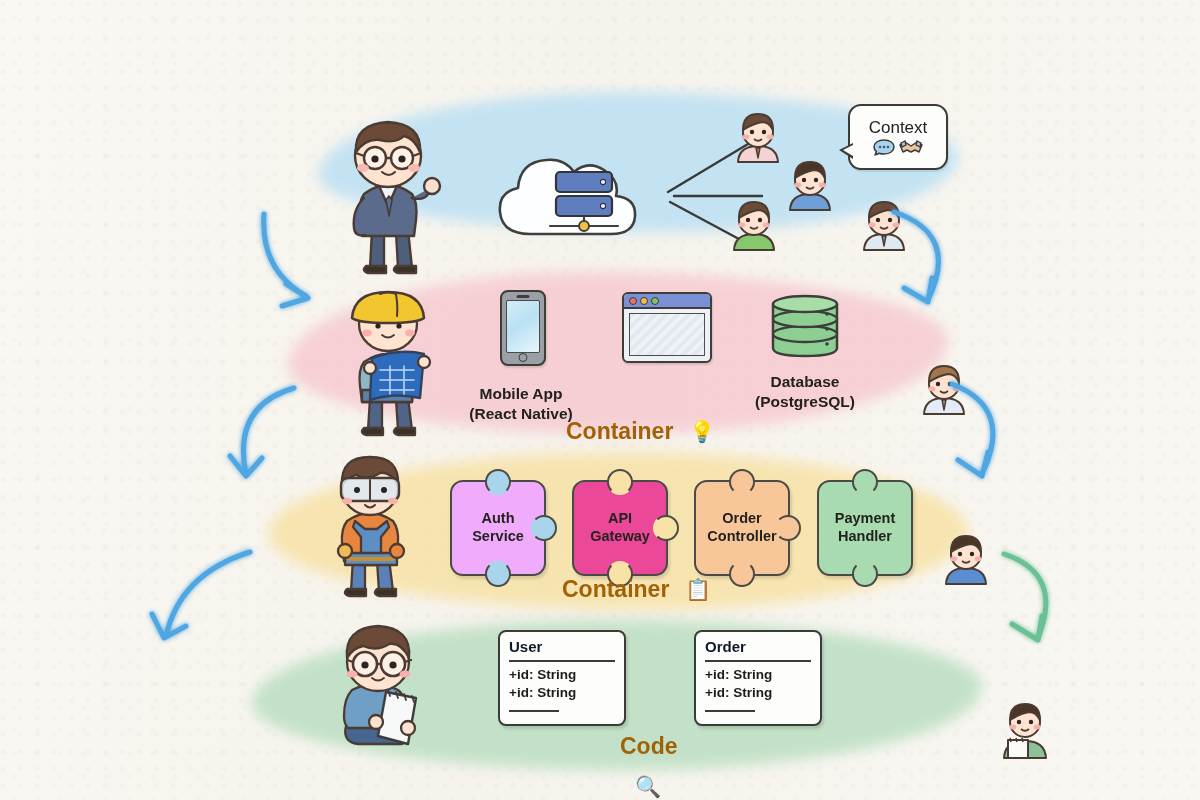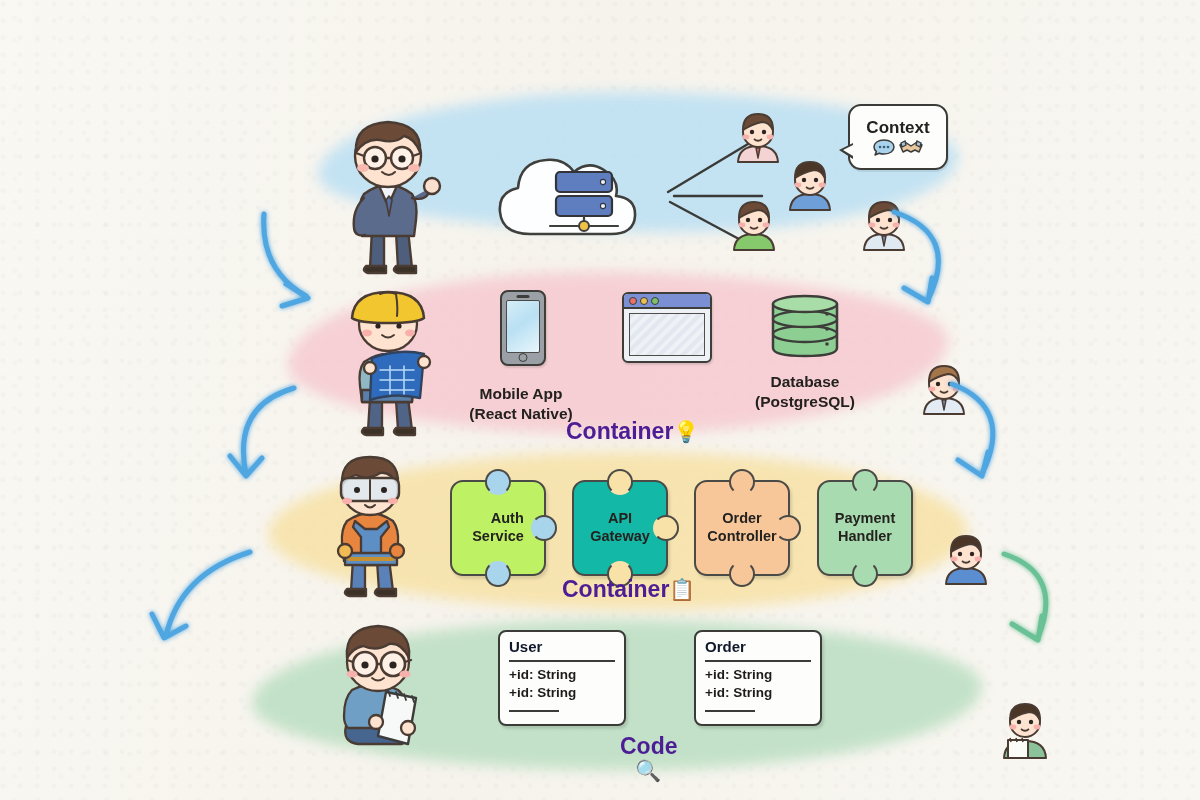--- a/index.html
+++ b/index.html
@@ -55,22 +55,22 @@
   }
   .band-code{left:252px;top:620px;width:730px;height:150px;}
   .band-code .blob{
     background:#bfe0c5;
     border-radius:50% 50% 48% 52% / 56% 44% 56% 44%;
   }
 
   
   .layer-caption{
     position:absolute;
-    font-size:23px;font-weight:bold;color:#4c1d95;
-    display:flex;align-items:center;gap:0;
+    font-size:23px;font-weight:bold;color:#a16207;
+    display:flex;align-items:center;gap:16px;
     white-space:nowrap;
   }
   .caption-emoji{font-size:21px;line-height:1;}
 
   
   .node-label{
     position:absolute;text-align:center;
     font-size:15.5px;font-weight:bold;color:#23211e;
     line-height:1.28;white-space:nowrap;
   }
@@ -78,21 +78,21 @@
   
   #context-bubble{
     position:absolute;left:848px;top:104px;width:96px;height:62px;
     background:#fdfdfb;
     border:2.4px solid #3b3b38;
     border-radius:13px;
     display:flex;flex-direction:column;align-items:center;
     justify-content:center;gap:1px;
     box-shadow:1px 2px 0 rgba(0,0,0,.08);
   }
-  #context-bubble .btext{font-size:17px;font-weight:bold;color:#222;}
+  #context-bubble .btext{font-size:17px;font-weight:normal;color:#222;}
   #context-bubble .bicons{display:flex;gap:4px;align-items:center;font-size:16px;line-height:1;}
   #context-bubble-tail{
     position:absolute;left:-11px;bottom:9px;width:0;height:0;
     border-top:7px solid transparent;
     border-bottom:9px solid transparent;
     border-right:14px solid #3b3b38;
   }
   #context-bubble-tail:after{
     content:"";position:absolute;left:4px;top:-5px;width:0;height:0;
     border-top:5px solid transparent;
@@ -394,31 +394,31 @@
       <path d="M36 30 q0 -7 8 -7 h42 q8 0 8 7 v8 q0 8 -10 8 h-38 q-10 0 -10 -8z" fill="#dde9f0" fill-opacity=".85" stroke-width="2.4"></path>
       <path d="M65 25 v20" stroke-width="2"></path>
       <circle cx="52" cy="35" r="3" fill="#2b2420" stroke="none"></circle>
       <circle cx="79" cy="35" r="3" fill="#2b2420" stroke="none"></circle>
       <ellipse cx="42" cy="46" rx="5" ry="3.2" fill="#f7b0ac" stroke="none"></ellipse>
       <ellipse cx="88" cy="46" rx="5" ry="3.2" fill="#f7b0ac" stroke="none"></ellipse>
       <path d="M60 50 q5 5 10 0" stroke-width="1.9"></path>
     </g>
   </svg>
 
-  <div class="puzzle" style="left:450px;top:480px;background:#bef264;text-align:right;">
+  <div class="puzzle" style="left:450px;top:480px;background:#f0abfc;">
     <span class="knob-t" style="background:#a9d5ec"></span>
     <span class="knob-b" style="background:#a9d5ec"></span>
     <span class="knob-r" style="background:#a9d5ec"></span>
     <span class="ptext">
       <span>Auth</span><br>
       <span>Service</span>
     </span>
   </div>
 
-  <div class="puzzle" style="left:572px;top:480px;background:#14b8a6;">
+  <div class="puzzle" style="left:572px;top:480px;background:#ec4899;">
     <span class="knob-t" style="background:#f8e2a8"></span>
     <span class="knob-b" style="background:#f8e2a8"></span>
     <span class="knob-r" style="background:#f8e2a8"></span>
     <span class="ptext">
       <span>API</span><br>
       <span>Gateway</span>
     </span>
   </div>
 
   <div class="puzzle" style="left:694px;top:480px;background:#f7c79a;">

